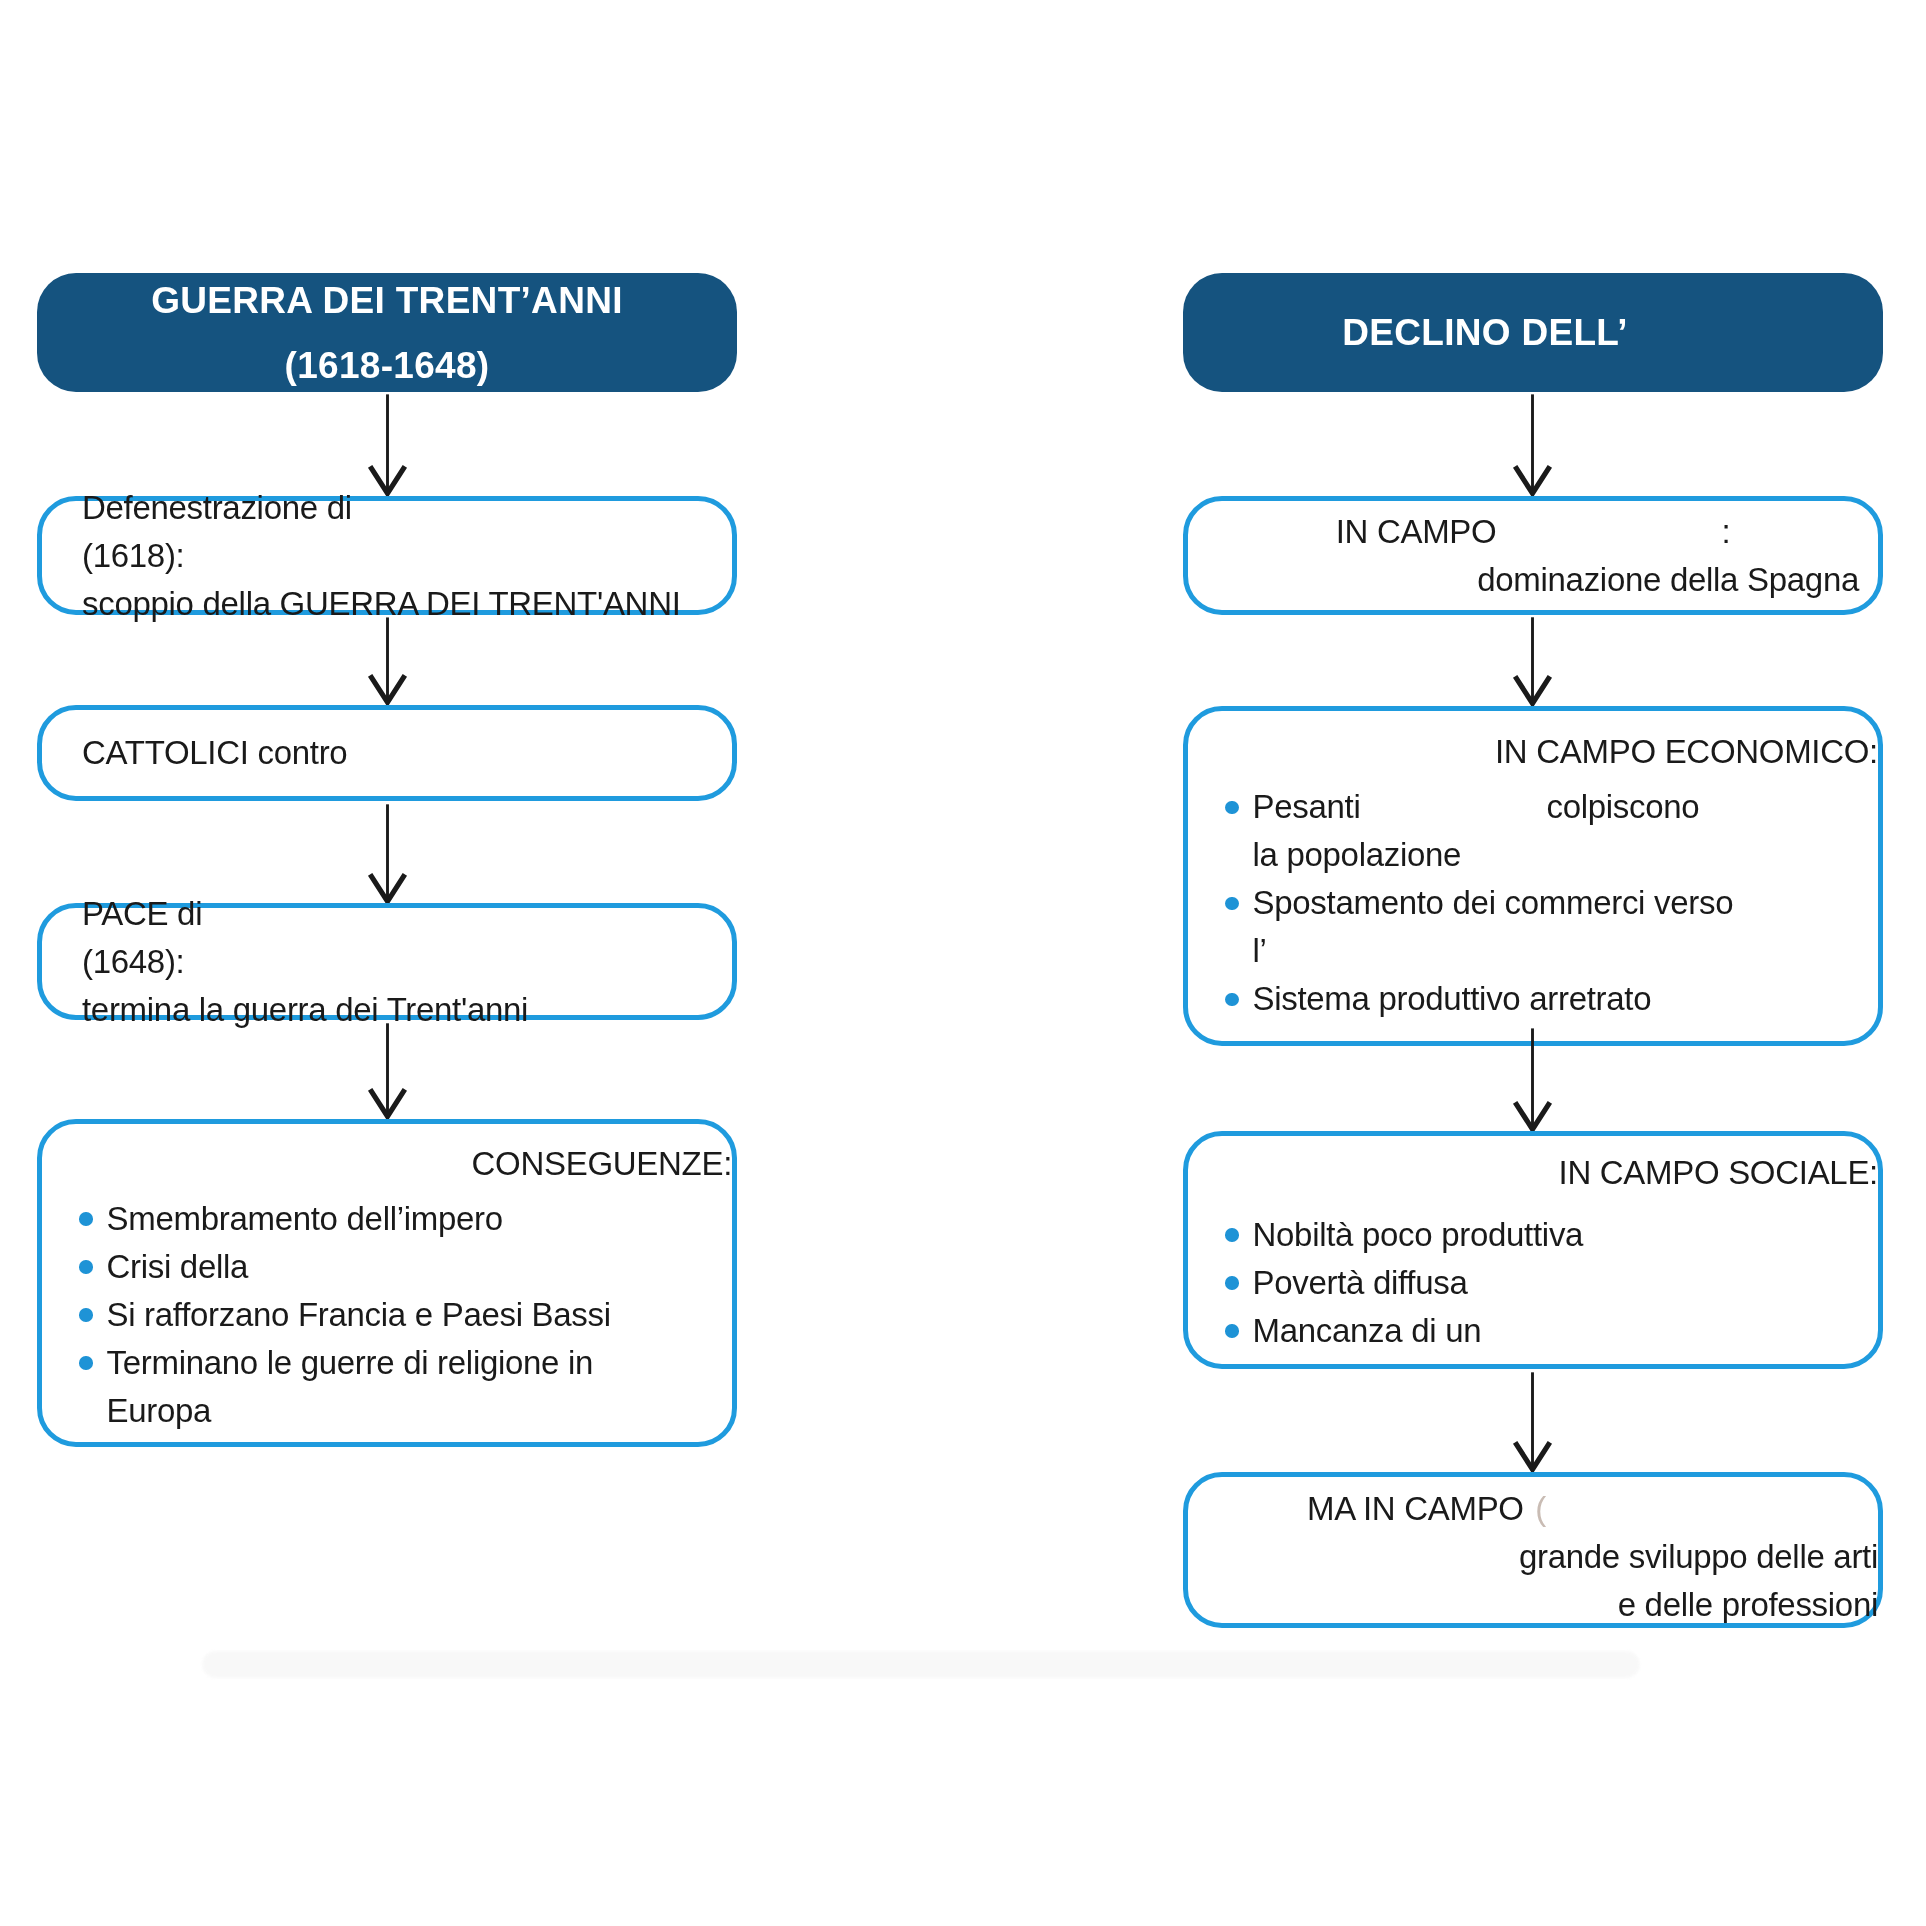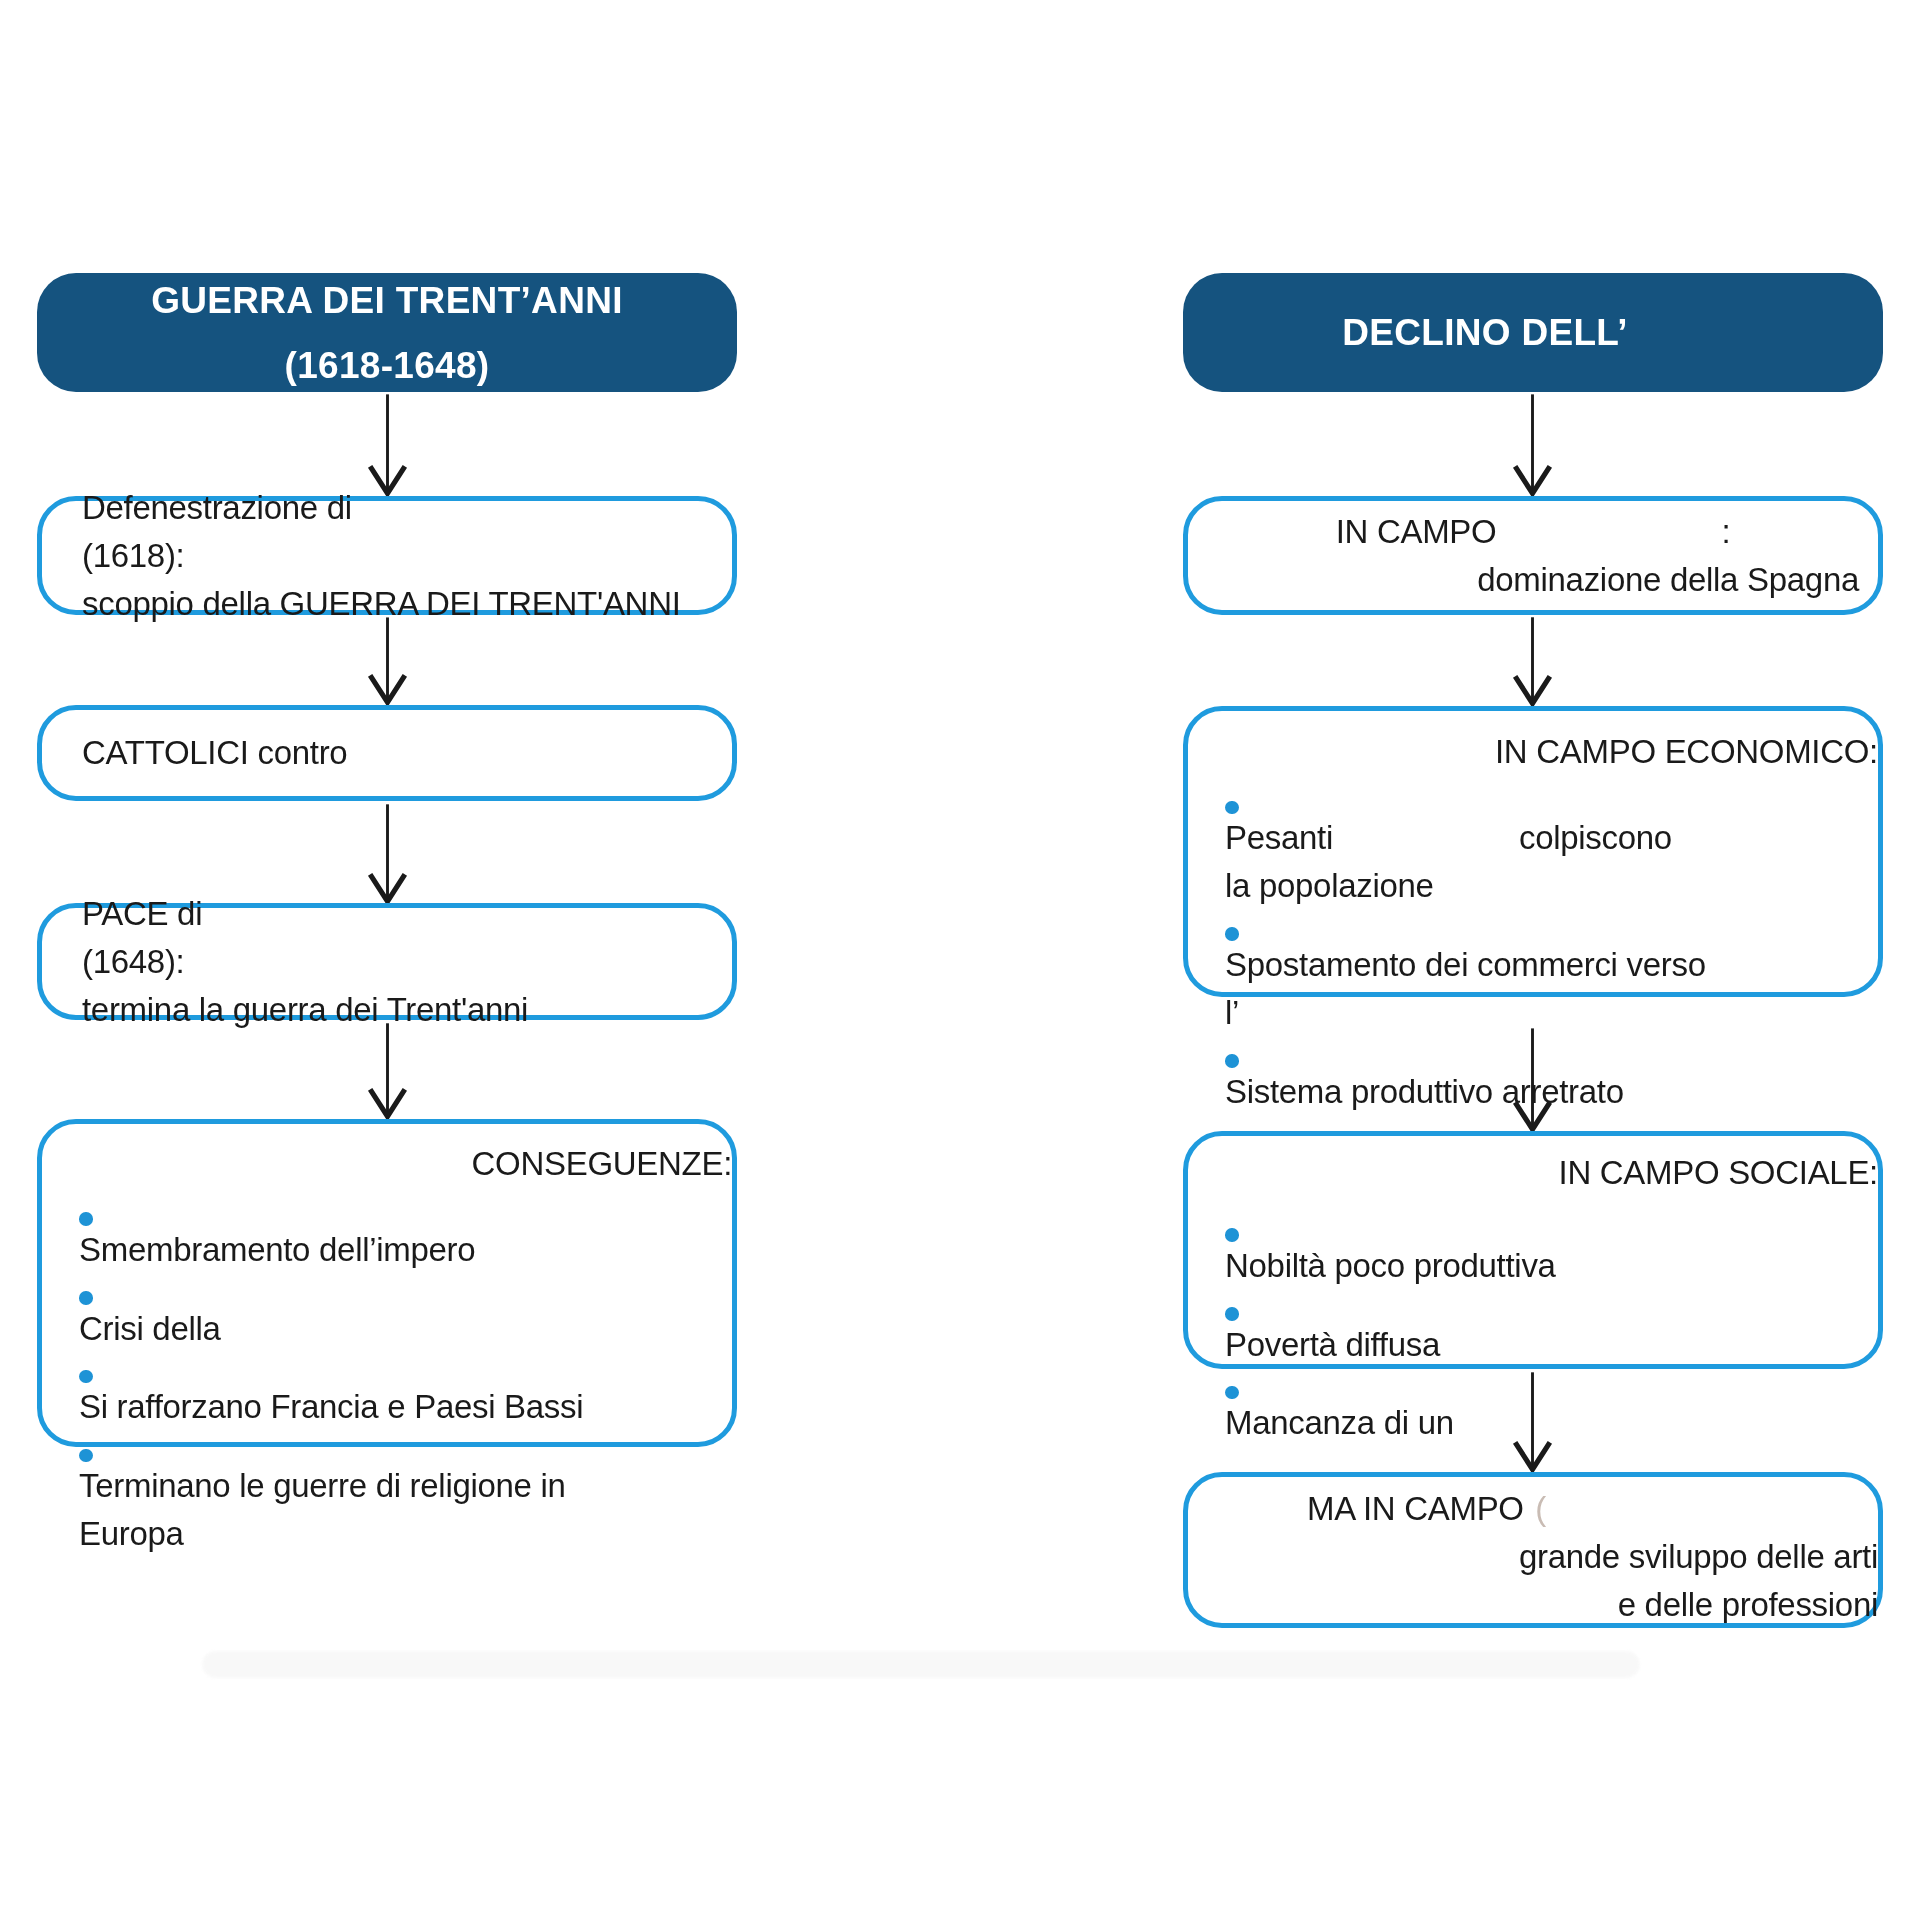--- a/index.html
+++ b/index.html
@@ -50,21 +50,21 @@
   }
   .vcenter{display:flex;flex-direction:column;justify-content:center;height:100%;box-sizing:border-box;}
   .row-between{display:flex;justify-content:space-between;align-items:baseline;white-space:nowrap;flex-direction:column;}
   .row-left{display:flex;align-items:baseline;white-space:nowrap;}
   .row-center{display:flex;justify-content:center;align-items:baseline;white-space:nowrap;}
   .nowrap{white-space:nowrap;}
   .tcenter{text-align:right;}
   .blank{display:inline-block;}
   .blank.grow{flex:1 1 auto;}
   .bullets{box-sizing:border-box;}
-  .bullet{display:flex;align-items:flex-start;padding-left:37px;padding-right:18px;flex-direction:column;}
+  .bullet{display:flex;align-items:flex-start;padding-left:37px;padding-right:18px;}
   .dot{
     flex:0 0 13.5px;width:13.5px;height:13.5px;border-radius:50%;
     background:var(--bullet);
     margin:17.3px 14px 0 0;
   }
   .btext{flex:1 1 auto;}
   .arrow{position:absolute;color:var(--arrow);}
   .arrow line{stroke:currentColor;stroke-width:4.5;}
   .arrow polyline{stroke:currentColor;stroke-width:8;fill:none;stroke-linejoin:miter;}
   .faint{color:var(--faint);margin-left:11.6px;}
@@ -186,21 +186,21 @@
       </div>
       <div class="tcenter nowrap">dominazione della Spagna</div>
     </div>
   </div>
 
   <svg class="arrow" style="left:1510px;top:616px;" width="45" height="90" viewBox="0 0 70 140">
     <line x1="35" y1="2" x2="35" y2="134"></line>
     <polyline points="8,94 35,136 62,94"></polyline>
   </svg>
 
-  <div class="box-light" style="left:1183px;top:706px;width:700px;height:291px;padding-top:16.7px;">
+  <div class="box-light" style="left:1183px;top:706px;width:700px;height:340px;padding-top:16.7px;">
     <div class="tcenter">IN CAMPO ECONOMICO:</div>
     <div class="bullets" style="margin-top:7.7px;">
       <div class="bullet">
         <span class="dot"></span>
         <div class="btext">
           <div class="row-left">
             <span>Pesanti</span>
             <span class="blank" style="width:186px;"></span>
             <span>colpiscono</span>
           </div>

